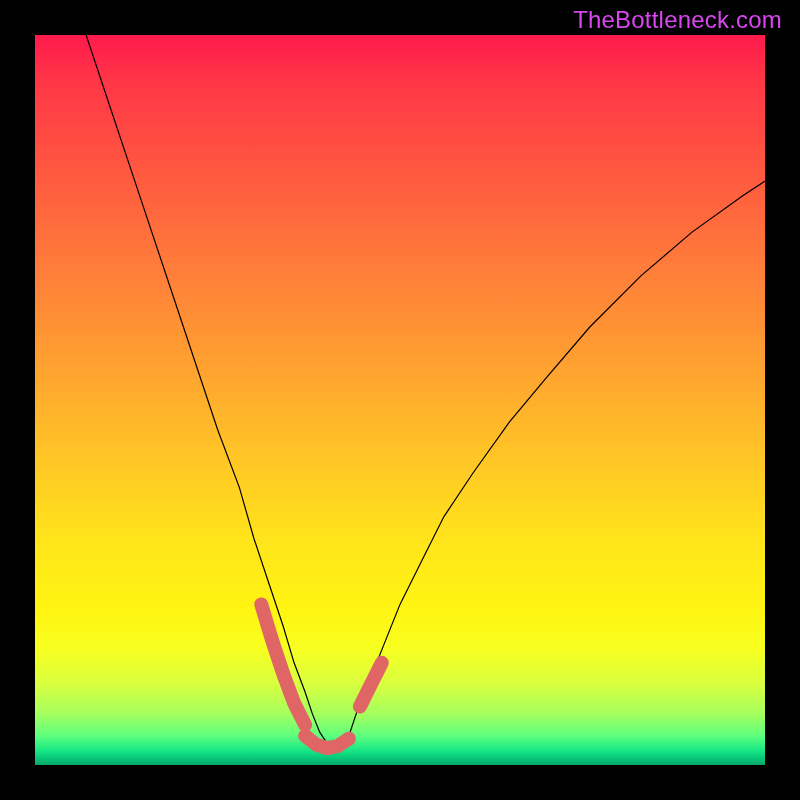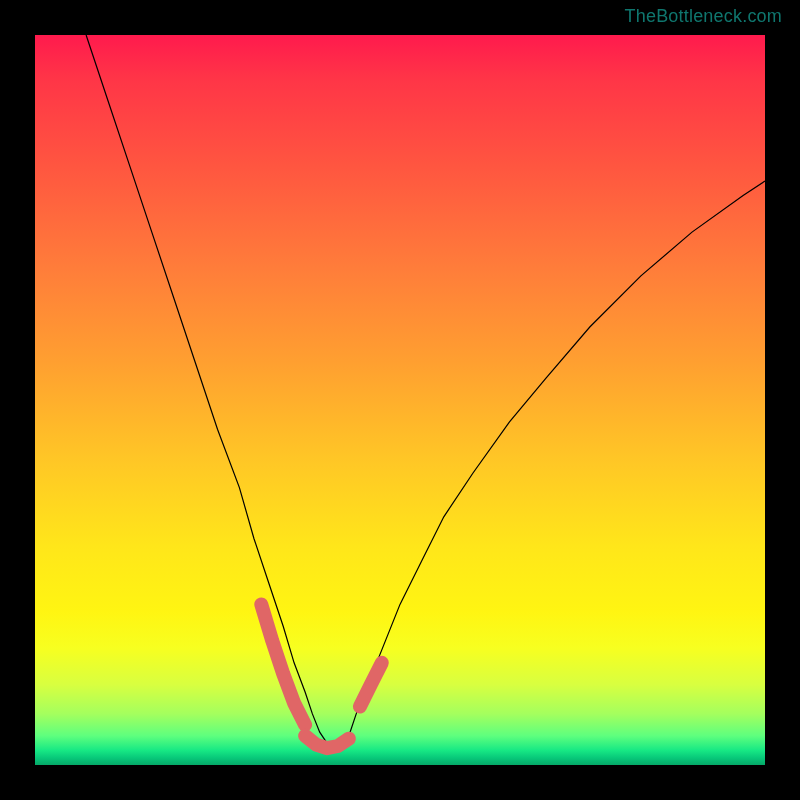--- a/index.html
+++ b/index.html
@@ -13,22 +13,22 @@
   .frame {
     width: 800px;
     height: 800px;
     background: #000;
     position: relative;
   }
   .watermark {
     position: absolute;
     top: 6px;
     right: 18px;
-    color: #0f766e;
-    font-size: 18px;
+    color: #d946ef;
+    font-size: 24px;
     font-weight: 500;
     letter-spacing: 0.2px;
     z-index: 10;
   }
   .plot-area {
     position: absolute;
     left: 35px;
     top: 35px;
     width: 730px;
     height: 730px;

